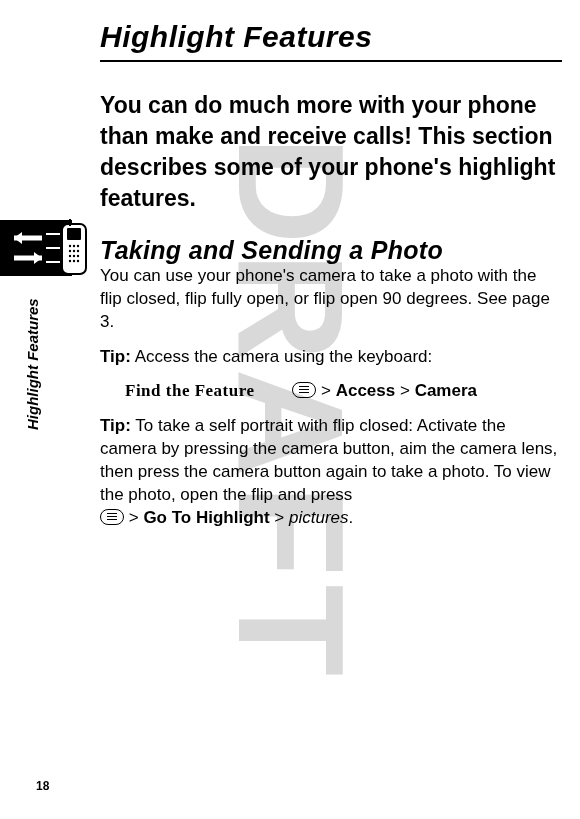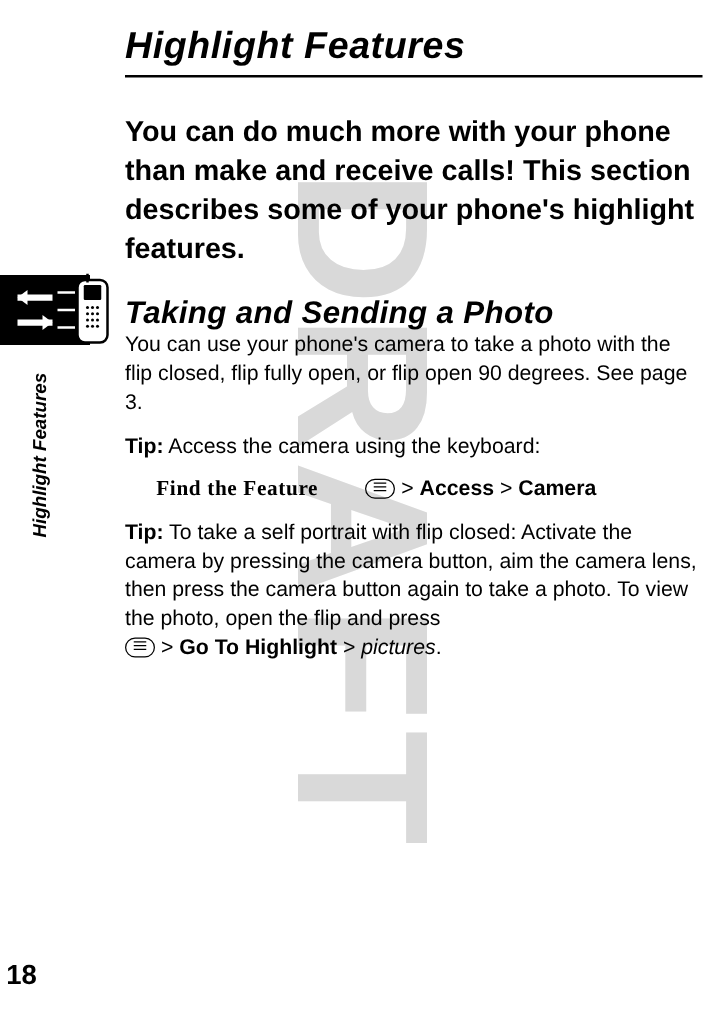--- a/index.html
+++ b/index.html
@@ -118,24 +118,24 @@
     top: 430px;
     transform: rotate(-90deg);
     transform-origin: left top;
     font-style: italic;
     font-weight: 700;
     font-size: 15px;
     white-space: nowrap;
   }
   .page-num {
     position: absolute;
-    left: 5px;
+    left: 36px;
     bottom: 26px;
     font-weight: 700;
-    font-size: 22px;
+    font-size: 12px;
   }
   .phone-icon {
     position: absolute;
     left: 0;
     top: 210px;
     width: 100px;
     height: 80px;
     z-index: 2;
   }
   .phone-icon .bg {

